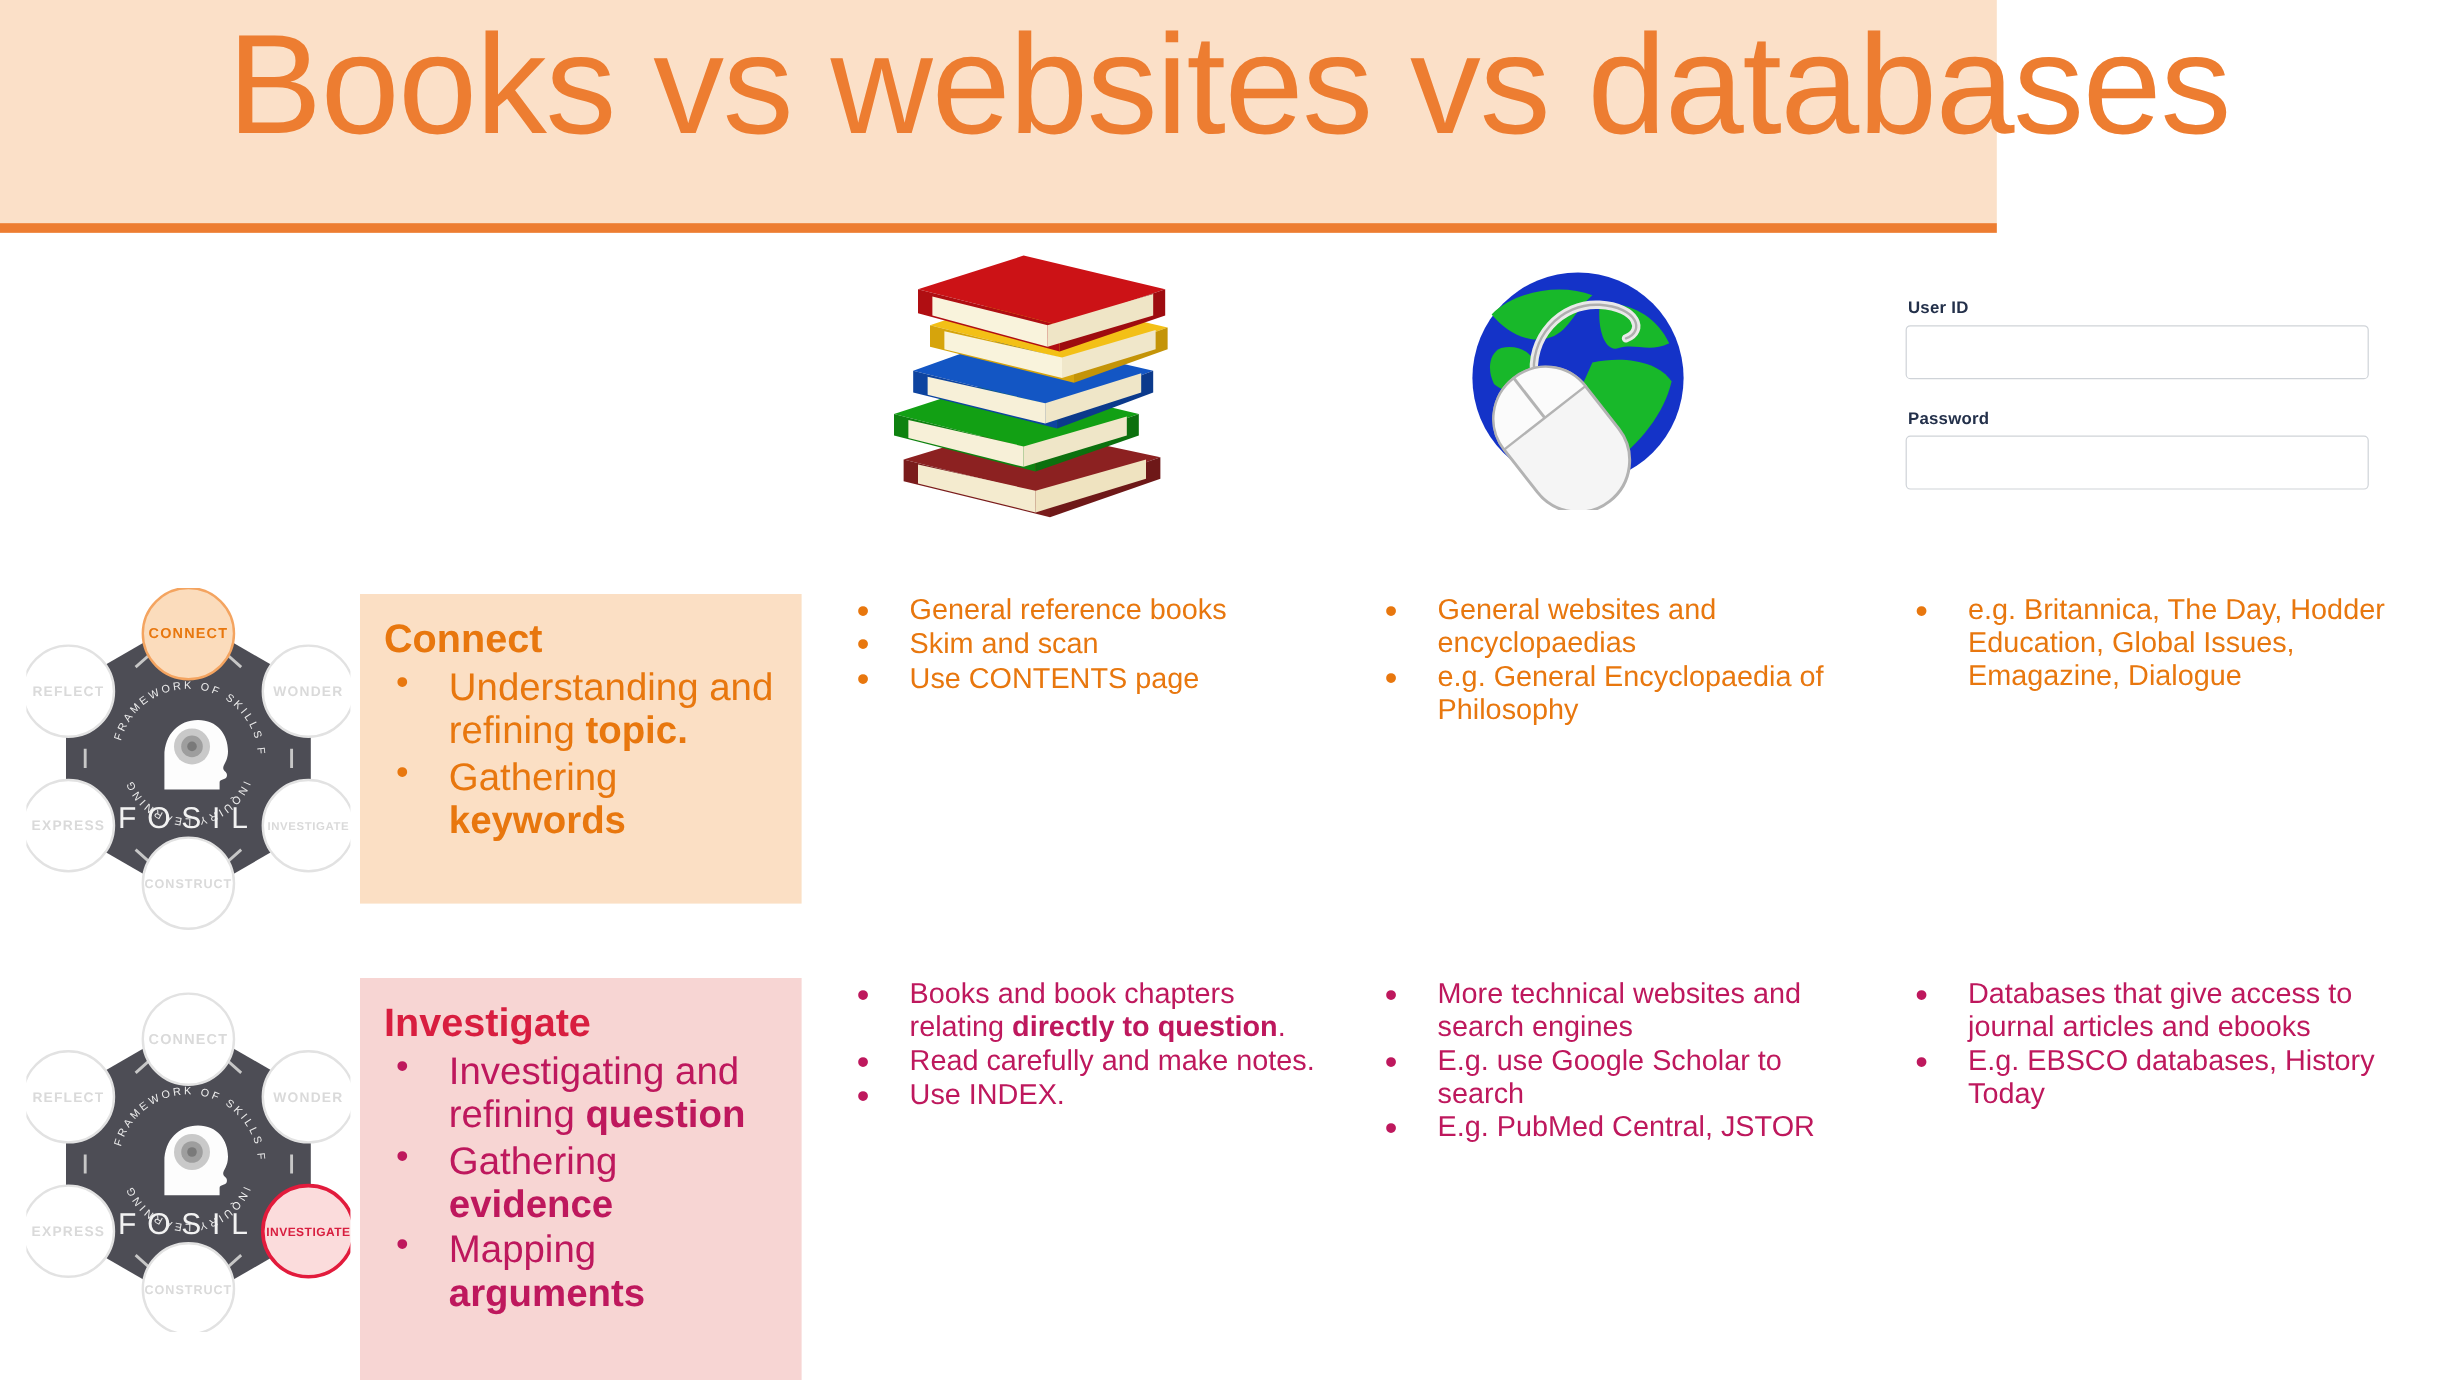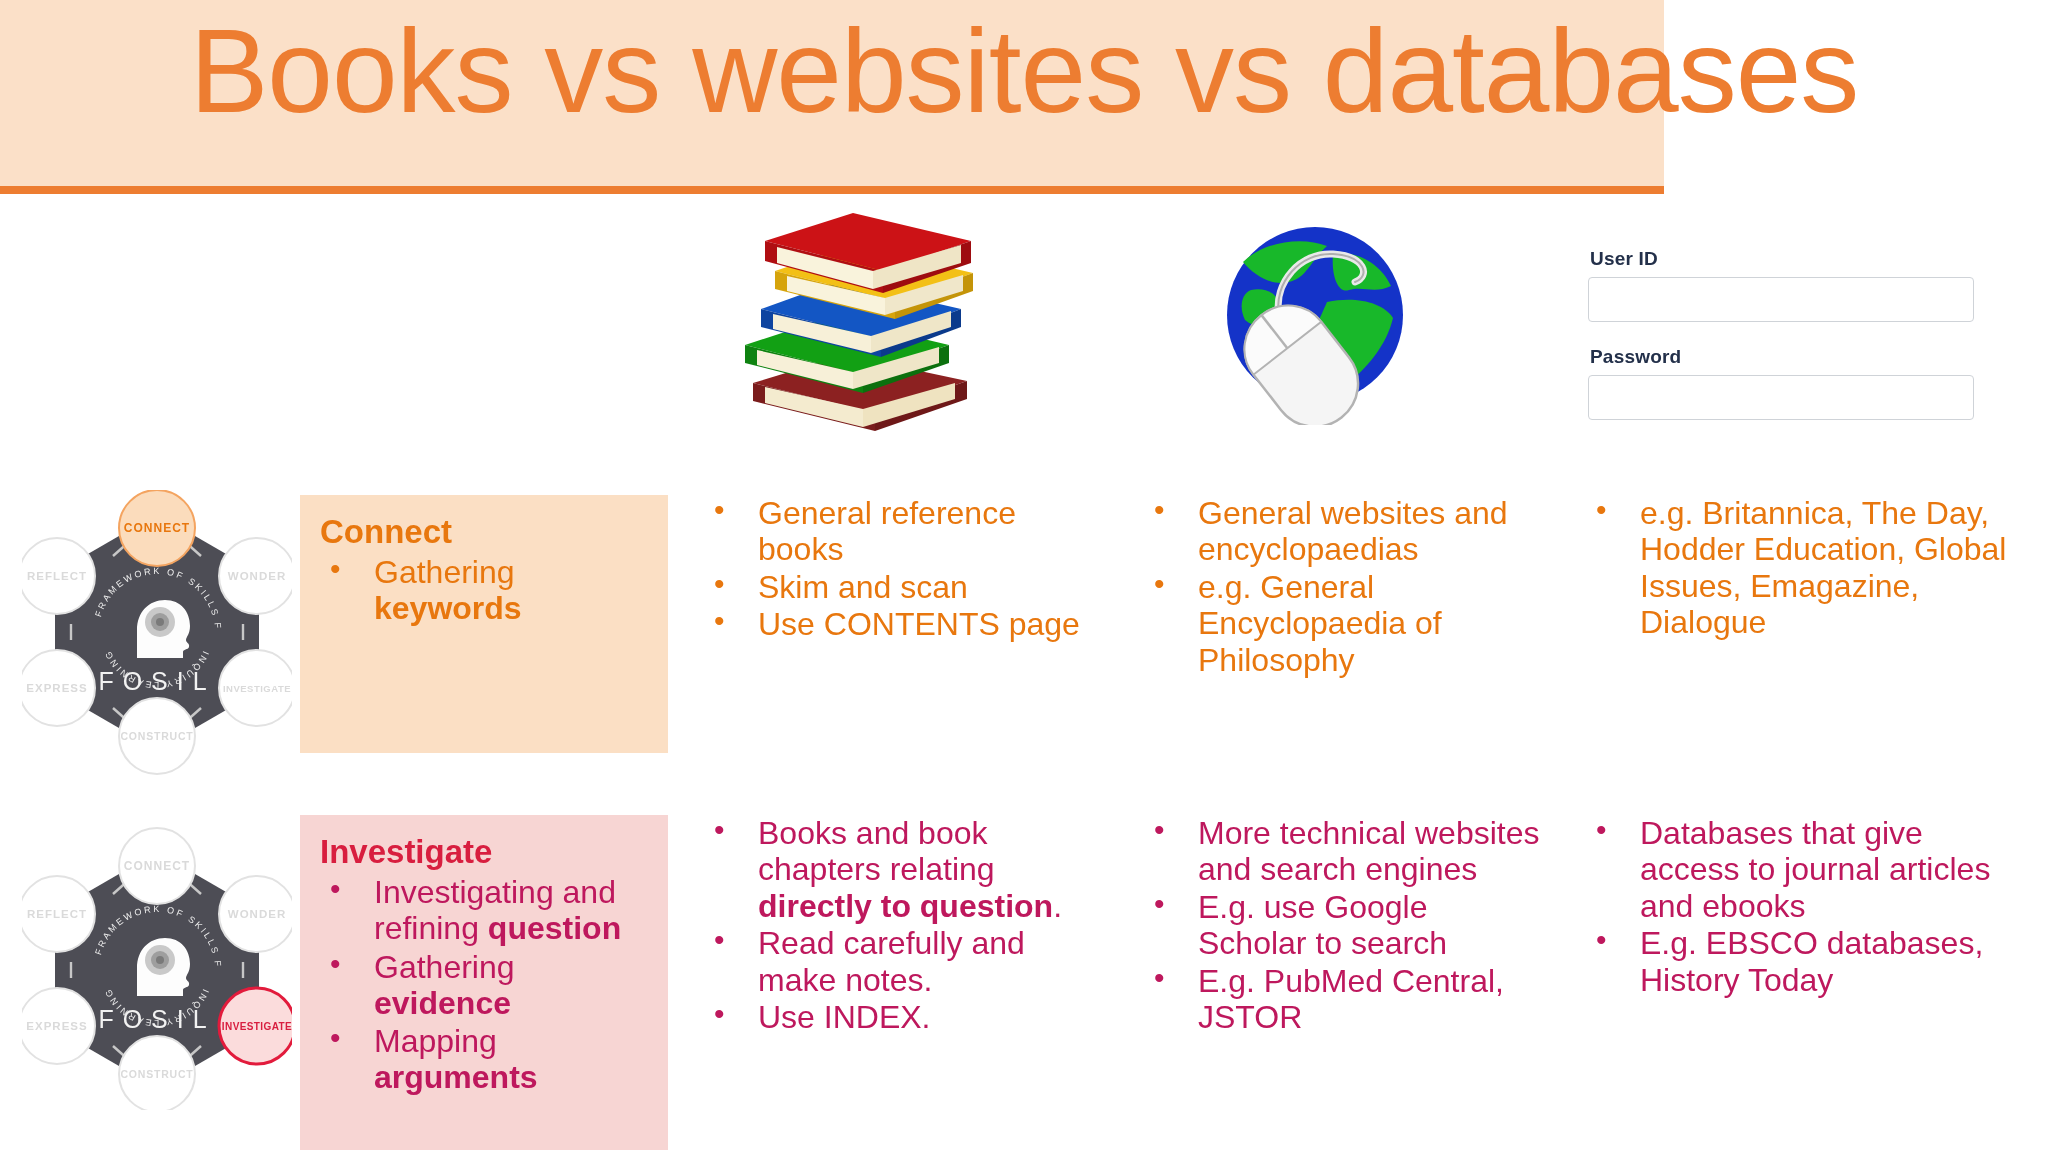--- a/index.html
+++ b/index.html
@@ -32,21 +32,21 @@
 
   
   #books-image{position:absolute;left:735px;top:205px;width:250px;height:240px;}
   #globe-image{position:absolute;left:1215px;top:220px;width:200px;height:205px;}
 
   
   #login-panel{
     position:absolute;left:1588px;top:248px;width:392px;
   }
   .login-label{
-    font-size:19px;font-weight:bold;color:#23304A;
+    font-size:14px;font-weight:bold;color:#23304A;
     margin:0 0 7px 2px;letter-spacing:.2px;
   }
   .login-input{
     display:block;width:386px;height:45px;
     border:1.5px solid #cfd3d8;border-radius:4px;
     background:#fff;box-sizing:border-box;
     font-size:19px;padding:0 10px;
     font-family:"Liberation Sans", sans-serif;
     outline:none;
   }
@@ -87,21 +87,21 @@
   }
   .orange{color:#E8770E;}
   .red{color:#be185d;}
   b{font-weight:bold;}
 
   
   .col{position:absolute;top:0;}
   .col-books{left:700px;width:400px;}
   .col-websites{left:1140px;width:400px;}
   .col-databases{left:1582px;width:440px;}
-  .col ul.bl > li{font-size:32px;line-height:1.14;margin-bottom:1px;}
+  .col ul.bl > li{font-size:24px;line-height:1.14;margin-bottom:1px;}
 </style>
 </head>
 <body>
 
 <div id="header">
   <div id="page-title">Books vs websites vs databases</div>
 </div>
 
 <svg id="books-image" viewBox="0 0 250 240">
 
@@ -271,20 +271,21 @@
 
     <circle cx="-100" cy="-56" r="38" fill="#FFFFFF" stroke="#E2E2E2" stroke-width="2"></circle>
     <text x="-100" y="-52" text-anchor="middle" font-size="11.5" font-weight="bold" letter-spacing="1" fill="#DADADA" font-family="'Liberation Sans',sans-serif">REFLECT</text>
   </g>
 </svg>
 
 <div class="band" id="band-connect">
   <div class="label-box" id="box-connect">
     <div class="box-heading">Connect</div>
     <ul class="bl orange">
+        <li><span>Understanding and refining </span><b>topic.</b></li>
         <li><span>Gathering </span><b>keywords</b></li>
       </ul>
   </div>
   <div class="col col-books">
     <ul class="bl orange">
         <li><span>General reference books</span></li>
         <li><span>Skim and scan</span></li>
         <li><span>Use CONTENTS page</span></li>
       </ul>
   </div>

